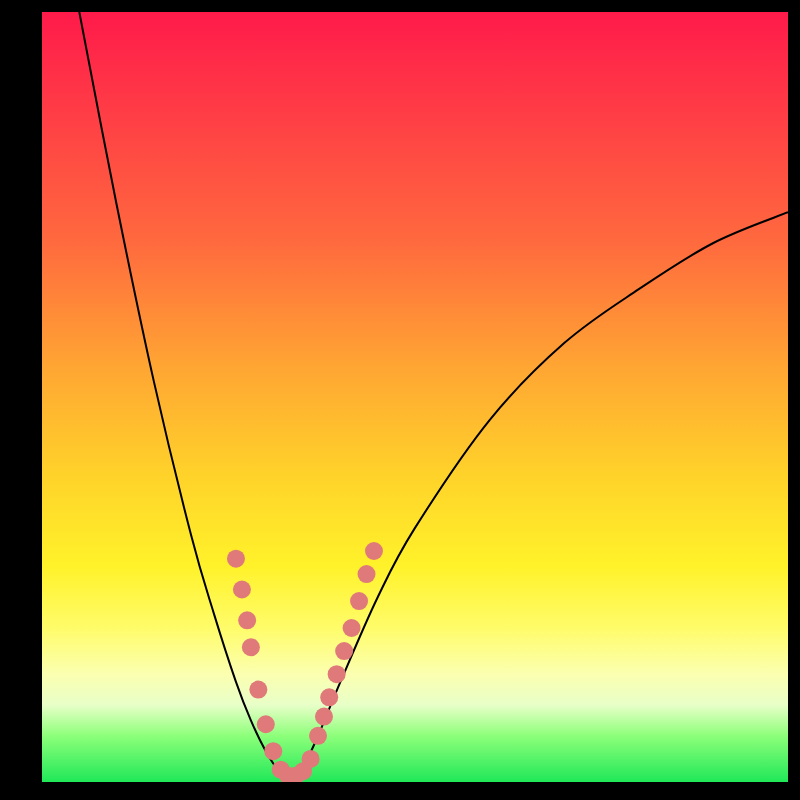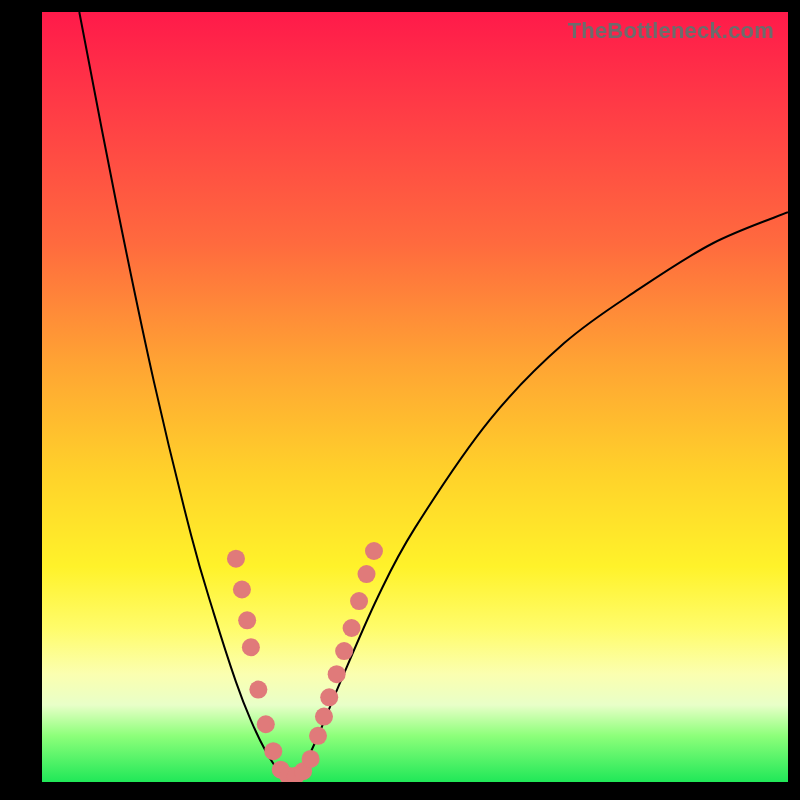--- a/index.html
+++ b/index.html
@@ -65,21 +65,20 @@
     fill: #e07a7a;
   }
 </style>
 </head>
 <body>
 
 <div class="frame">
 
   <div class="plot">
 
-    <div class="watermark">TheBottleneck.com</div>
 
     <svg class="curves" viewBox="0 0 746 770" preserveAspectRatio="none">
       <path id="left-curve" class="curve-path" d="M 37.300000000000004,0 C 43.51666666666667,32.083333333333336 62.16666666666668,130.9 74.60000000000001,192.5 C 87.03333333333335,254.1 99.46666666666665,314.41666666666663 111.89999999999999,369.59999999999997 C 124.33333333333333,424.7833333333333 139.25333333333336,485.1 149.20000000000002,523.6 C 159.14666666666668,562.1 164.12,576.2166666666667 171.58,600.6 C 179.04000000000002,624.9833333333333 187.74333333333334,651.9333333333333 193.96,669.9 C 200.17666666666668,687.8666666666667 203.9066666666667,696.8499999999999 208.88000000000002,708.4 C 213.85333333333335,719.95 218.82666666666665,730.2166666666667 223.79999999999998,739.2 C 228.7733333333333,748.1833333333334 234.99,757.1666666666666 238.72,762.3 C 242.45,767.4333333333333 244.93666666666667,768.7166666666667 246.18,770"></path>
       <path id="right-curve" class="curve-path" d="M 246.18,770 C 248.66666666666666,767.4333333333334 256.12666666666667,762.3000000000001 261.09999999999997,754.6 C 266.07333333333327,746.9 269.8033333333333,737.9166666666666 276.02,723.8 C 282.2366666666667,709.6833333333333 288.4533333333334,693 298.40000000000003,669.9 C 308.3466666666667,646.8 323.26666666666665,610.8666666666667 335.7,585.2 C 348.1333333333333,559.5333333333334 354.35,545.4166666666666 373,515.9 C 391.65,486.3833333333333 422.7333333333333,438.90000000000003 447.59999999999997,408.1 C 472.46666666666664,377.3 497.33333333333326,352.9166666666667 522.1999999999999,331.1 C 547.0666666666666,309.28333333333336 571.9333333333334,293.8833333333333 596.8000000000001,277.2 C 621.6666666666667,260.51666666666665 646.5333333333333,243.83333333333331 671.4,231 C 696.2666666666667,218.16666666666669 733.5666666666666,205.33333333333337 746,200.20000000000005"></path>
       <g id="dots">
           <circle cx="193.96" cy="546.7" r="9" class="dot"></circle>
           <circle cx="199.92800000000003" cy="577.5" r="9" class="dot"></circle>
           <circle cx="205.15" cy="608.3" r="9" class="dot"></circle>
           <circle cx="208.88000000000002" cy="635.25" r="9" class="dot"></circle>
           <circle cx="216.33999999999997" cy="677.6" r="9" class="dot"></circle>

